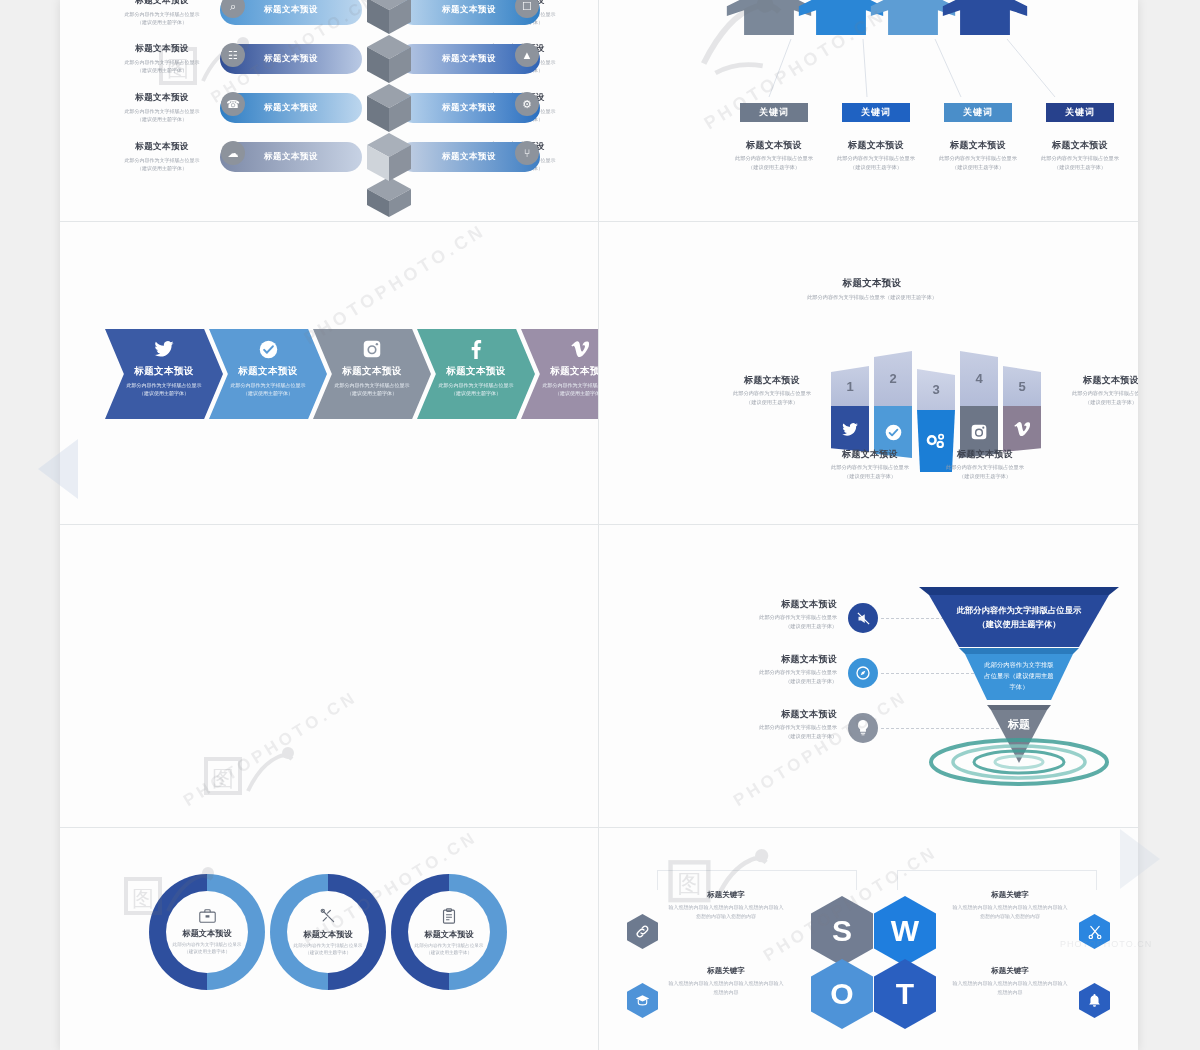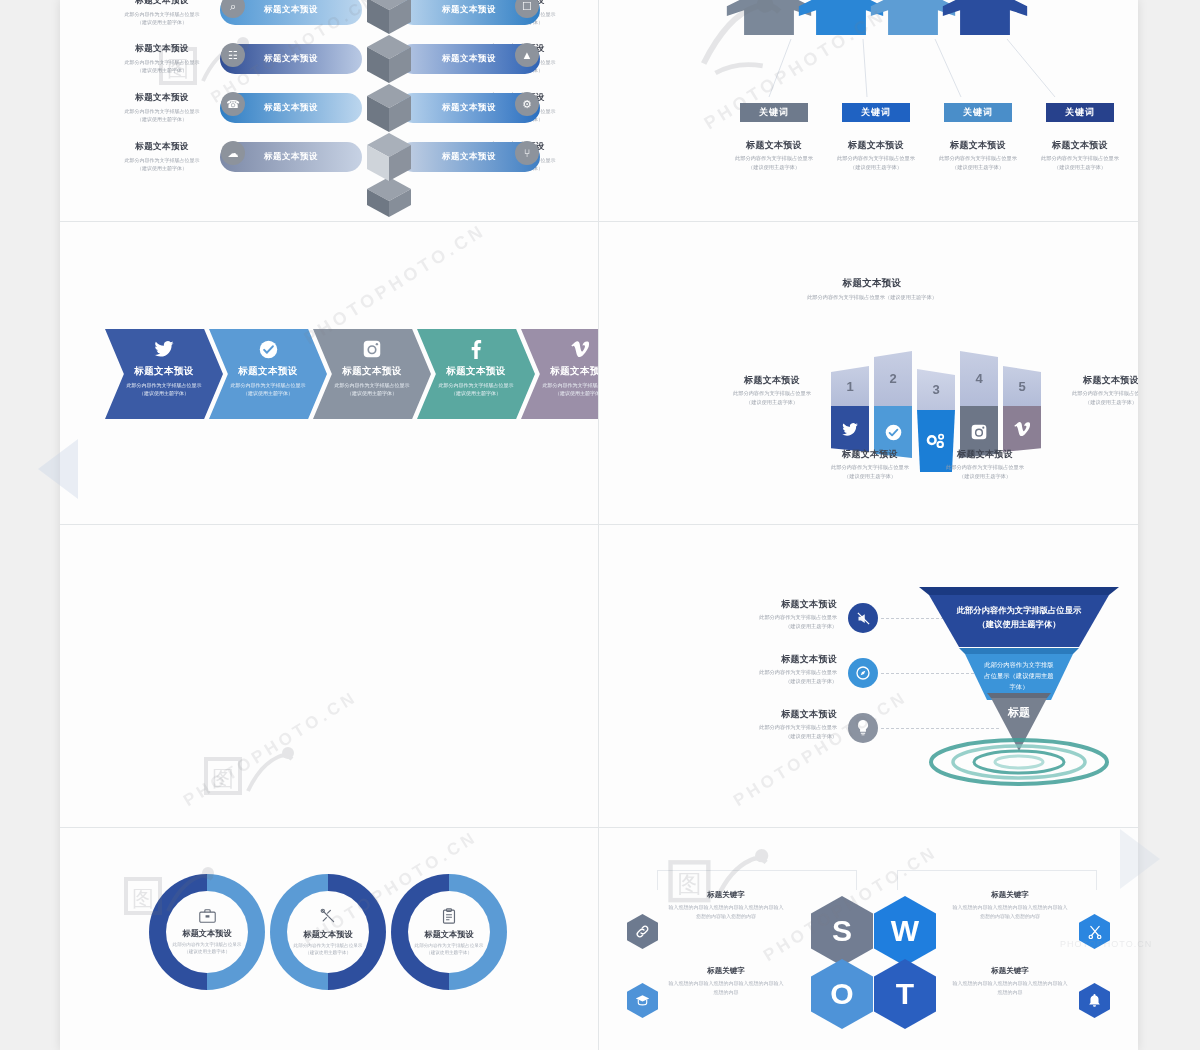--- a/index.html
+++ b/index.html
@@ -519,21 +519,21 @@
         <svg width="120" height="52" viewBox="0 0 120 52" style="position:absolute;">
           <polygon points="0,0 120,0 114,6 6,6" fill="#2b7bbd"></polygon>
           <polygon points="6,6 114,6 92,52 28,52" fill="#3b94d9"></polygon>
         </svg>
         <div style="position:absolute;left:0;top:11px;width:120px;text-align:center;color:#fff;font-size:6.3px;line-height:1.75;">
           <span>此部分内容作为文字排版</span><br>
           <span>占位显示（建议使用主题</span><br>
           <span>字体）</span>
         </div>
       </div>
-      <div class="fun" style="left:388px;top:168px;width:64px;height:58px;">
+      <div class="fun" style="left:388px;top:180px;width:64px;height:58px;">
         <svg width="64" height="58" viewBox="0 0 64 58" style="position:absolute;">
           <polygon points="0,0 64,0 60,5 4,5" fill="#626b7b"></polygon>
           <polygon points="4,5 60,5 32,58" fill="#77808f"></polygon>
         </svg>
         <div style="position:absolute;left:0;top:12px;width:64px;text-align:center;color:#fff;font-size:11px;font-weight:bold;">标题</div>
       </div>
 
       <svg style="position:absolute;left:330px;top:212px;width:180px;height:50px;">
         <ellipse cx="90" cy="25" rx="88" ry="22" fill="none" stroke="#3f9e96" stroke-width="4" opacity=".85"></ellipse>
         <ellipse cx="90" cy="25" rx="66" ry="16" fill="none" stroke="#7ec4bd" stroke-width="3.5" opacity=".8"></ellipse>

